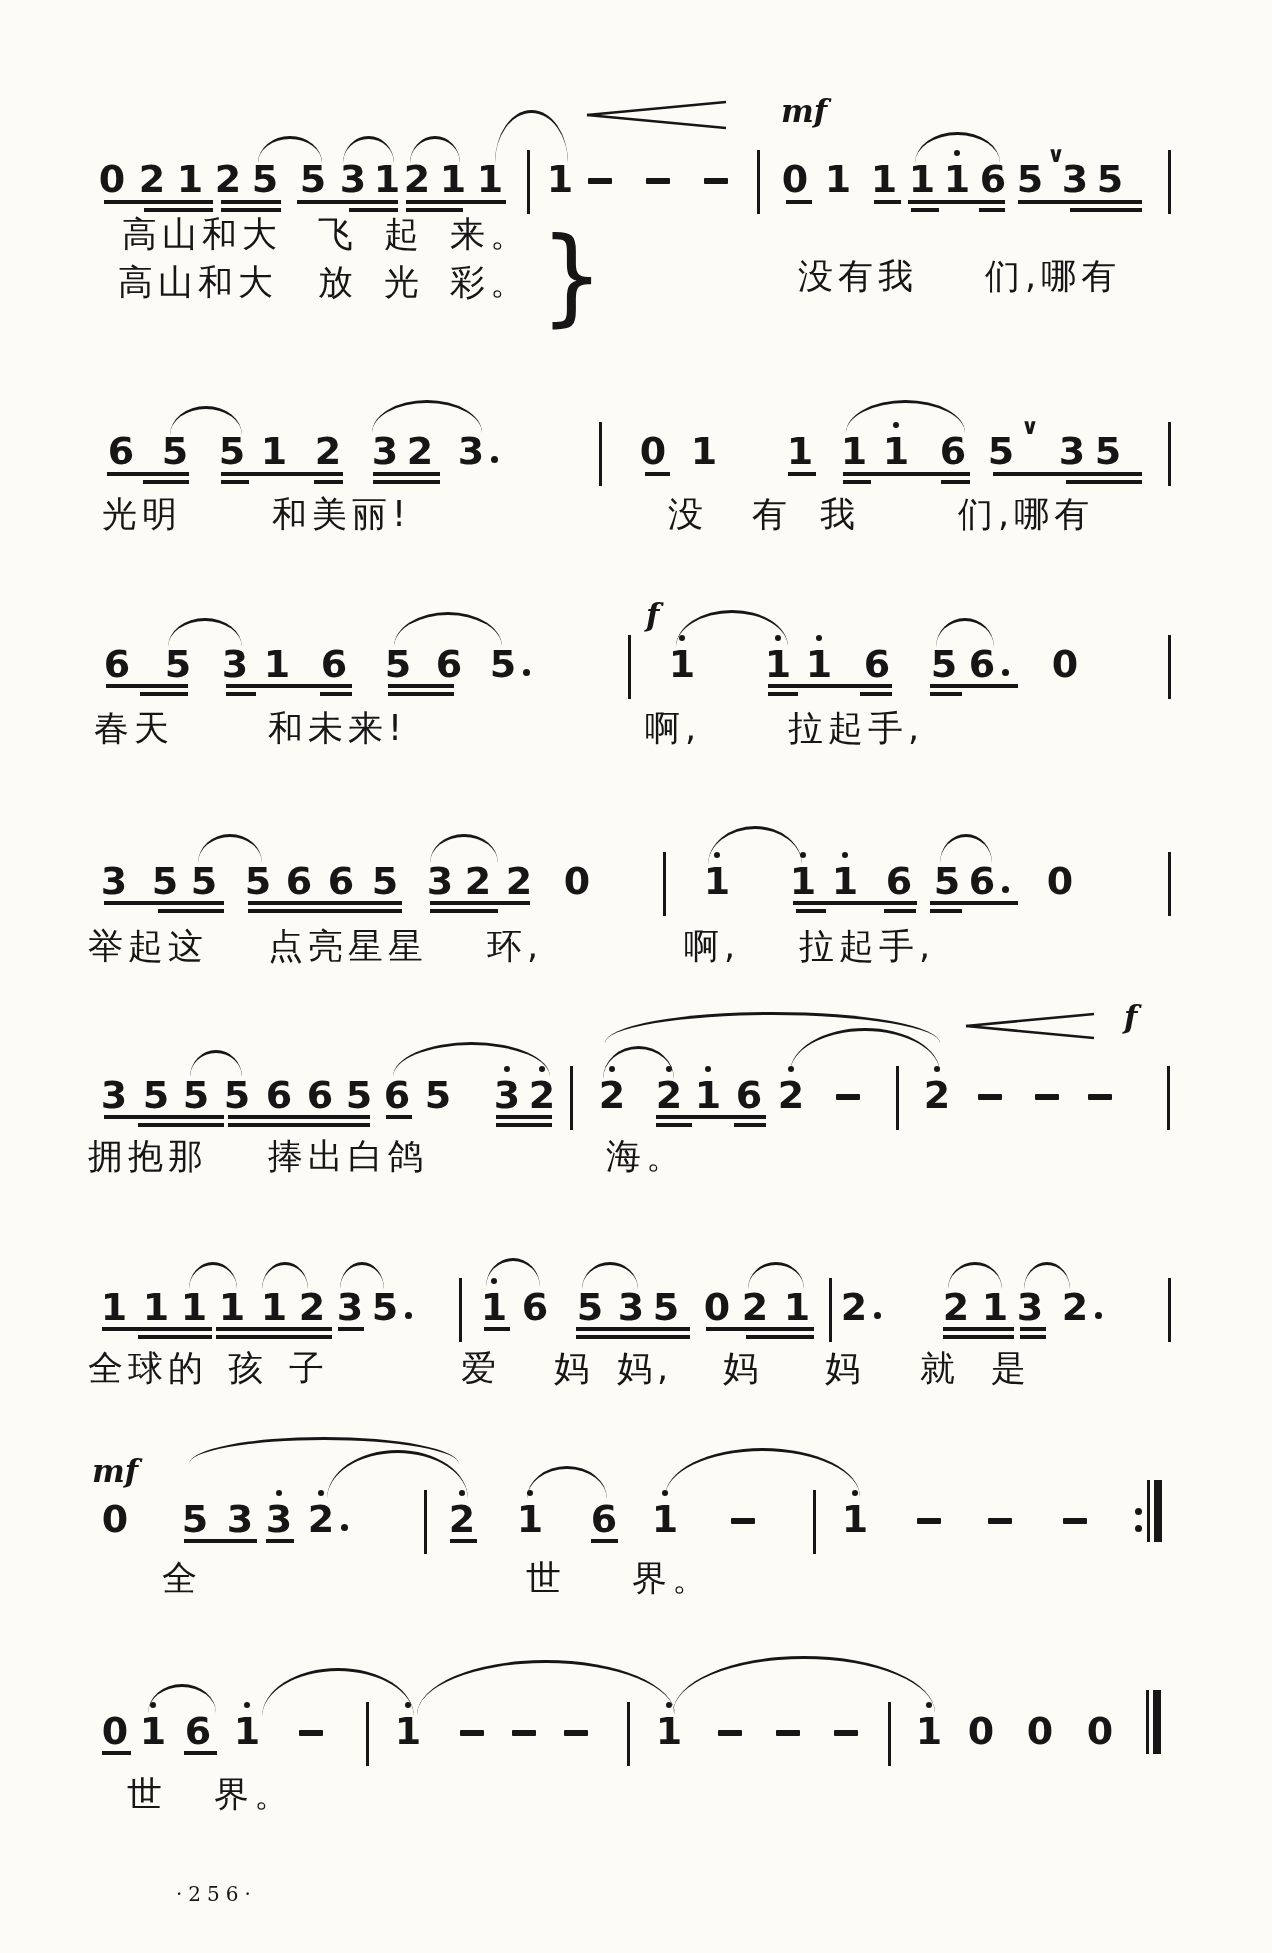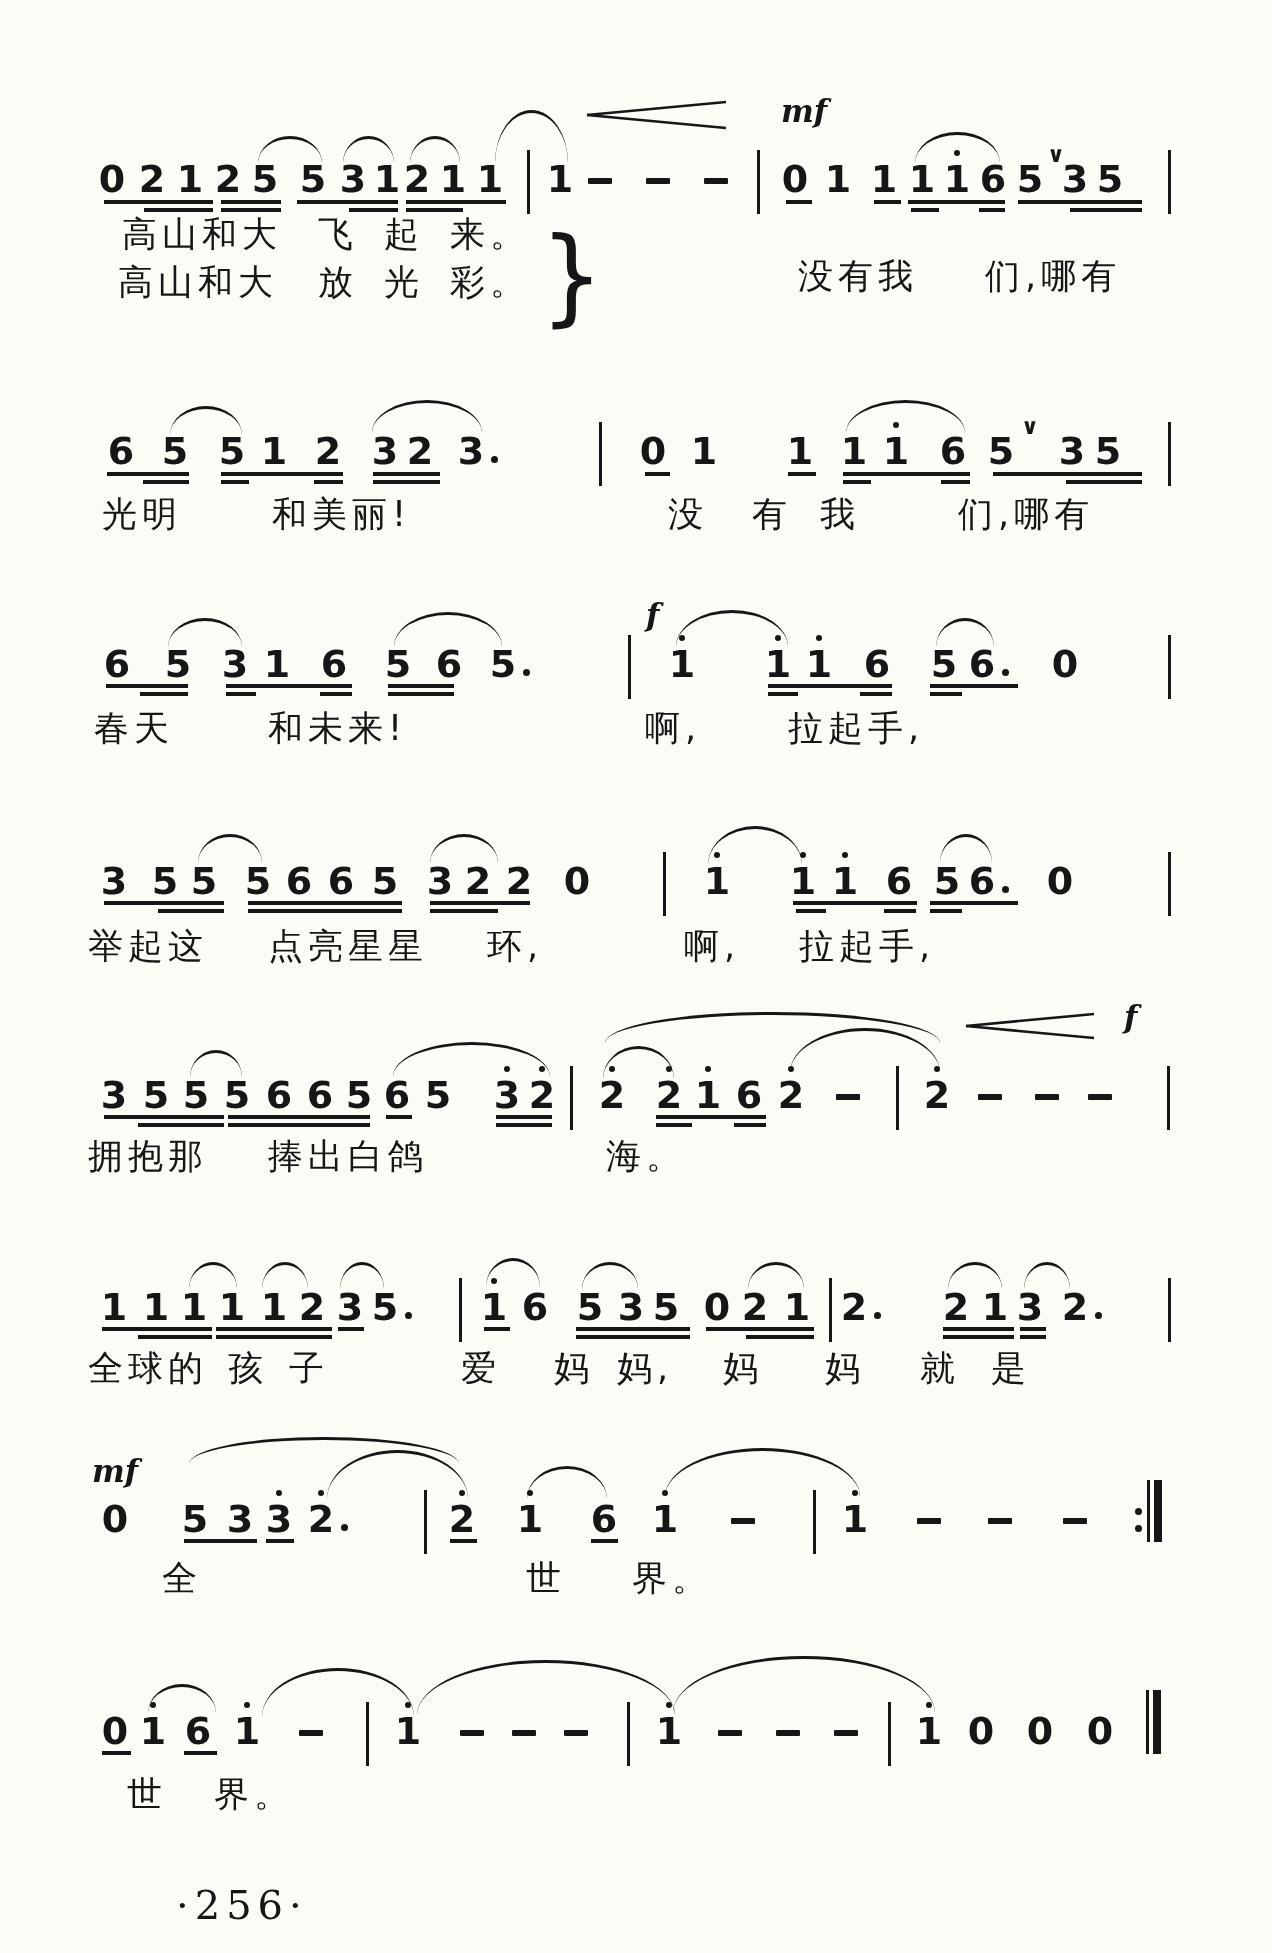--- a/index.html
+++ b/index.html
@@ -15,21 +15,21 @@
   .rdot{position:absolute; width:7px; height:7px; border-radius:50%; background:var(--ink);}
   .dash{position:absolute; width:24px; height:6px; background:var(--ink); border-radius:1px;}
   .bar{position:absolute; width:3px; background:var(--ink);}
   .bar.thick{width:8px;}
   .ul{position:absolute; height:3.5px; background:var(--ink);}
   .arc{position:absolute; border-top:3px solid var(--ink); border-radius:50% 50% 0 0 / 100% 100% 0 0;}
   .lyr{position:absolute; font-size:35px; letter-spacing:5px; line-height:1.15; white-space:nowrap;}
   .dyn{position:absolute; font-family:"DejaVu Serif", serif; font-style:italic; font-weight:700; font-size:31px; line-height:1;}
   .breath{position:absolute; transform:translateX(-50%); font-size:22px; font-weight:700; line-height:1;}
   .brace{position:absolute; font-size:100px; font-weight:400; line-height:1; transform:scaleY(1.05);}
-  .footer{position:absolute; font-size:40px; letter-spacing:6px; font-family:"DejaVu Serif", serif;}
+  .footer{position:absolute; font-size:20px; letter-spacing:6px; font-family:"DejaVu Serif", serif;}
   svg.wedge{position:absolute; overflow:visible;}
 </style>
 </head>
 <body>
 
 <main id="sheet">
   <span class="footer" style="left:176px; top:1882px;">·256·</span>
 <div class="note" style="left: 112px; top: 160px;">0</div>
     <div class="note" style="left: 152px; top: 160px;">2</div>
     <div class="note" style="left: 190px; top: 160px;">1</div>

